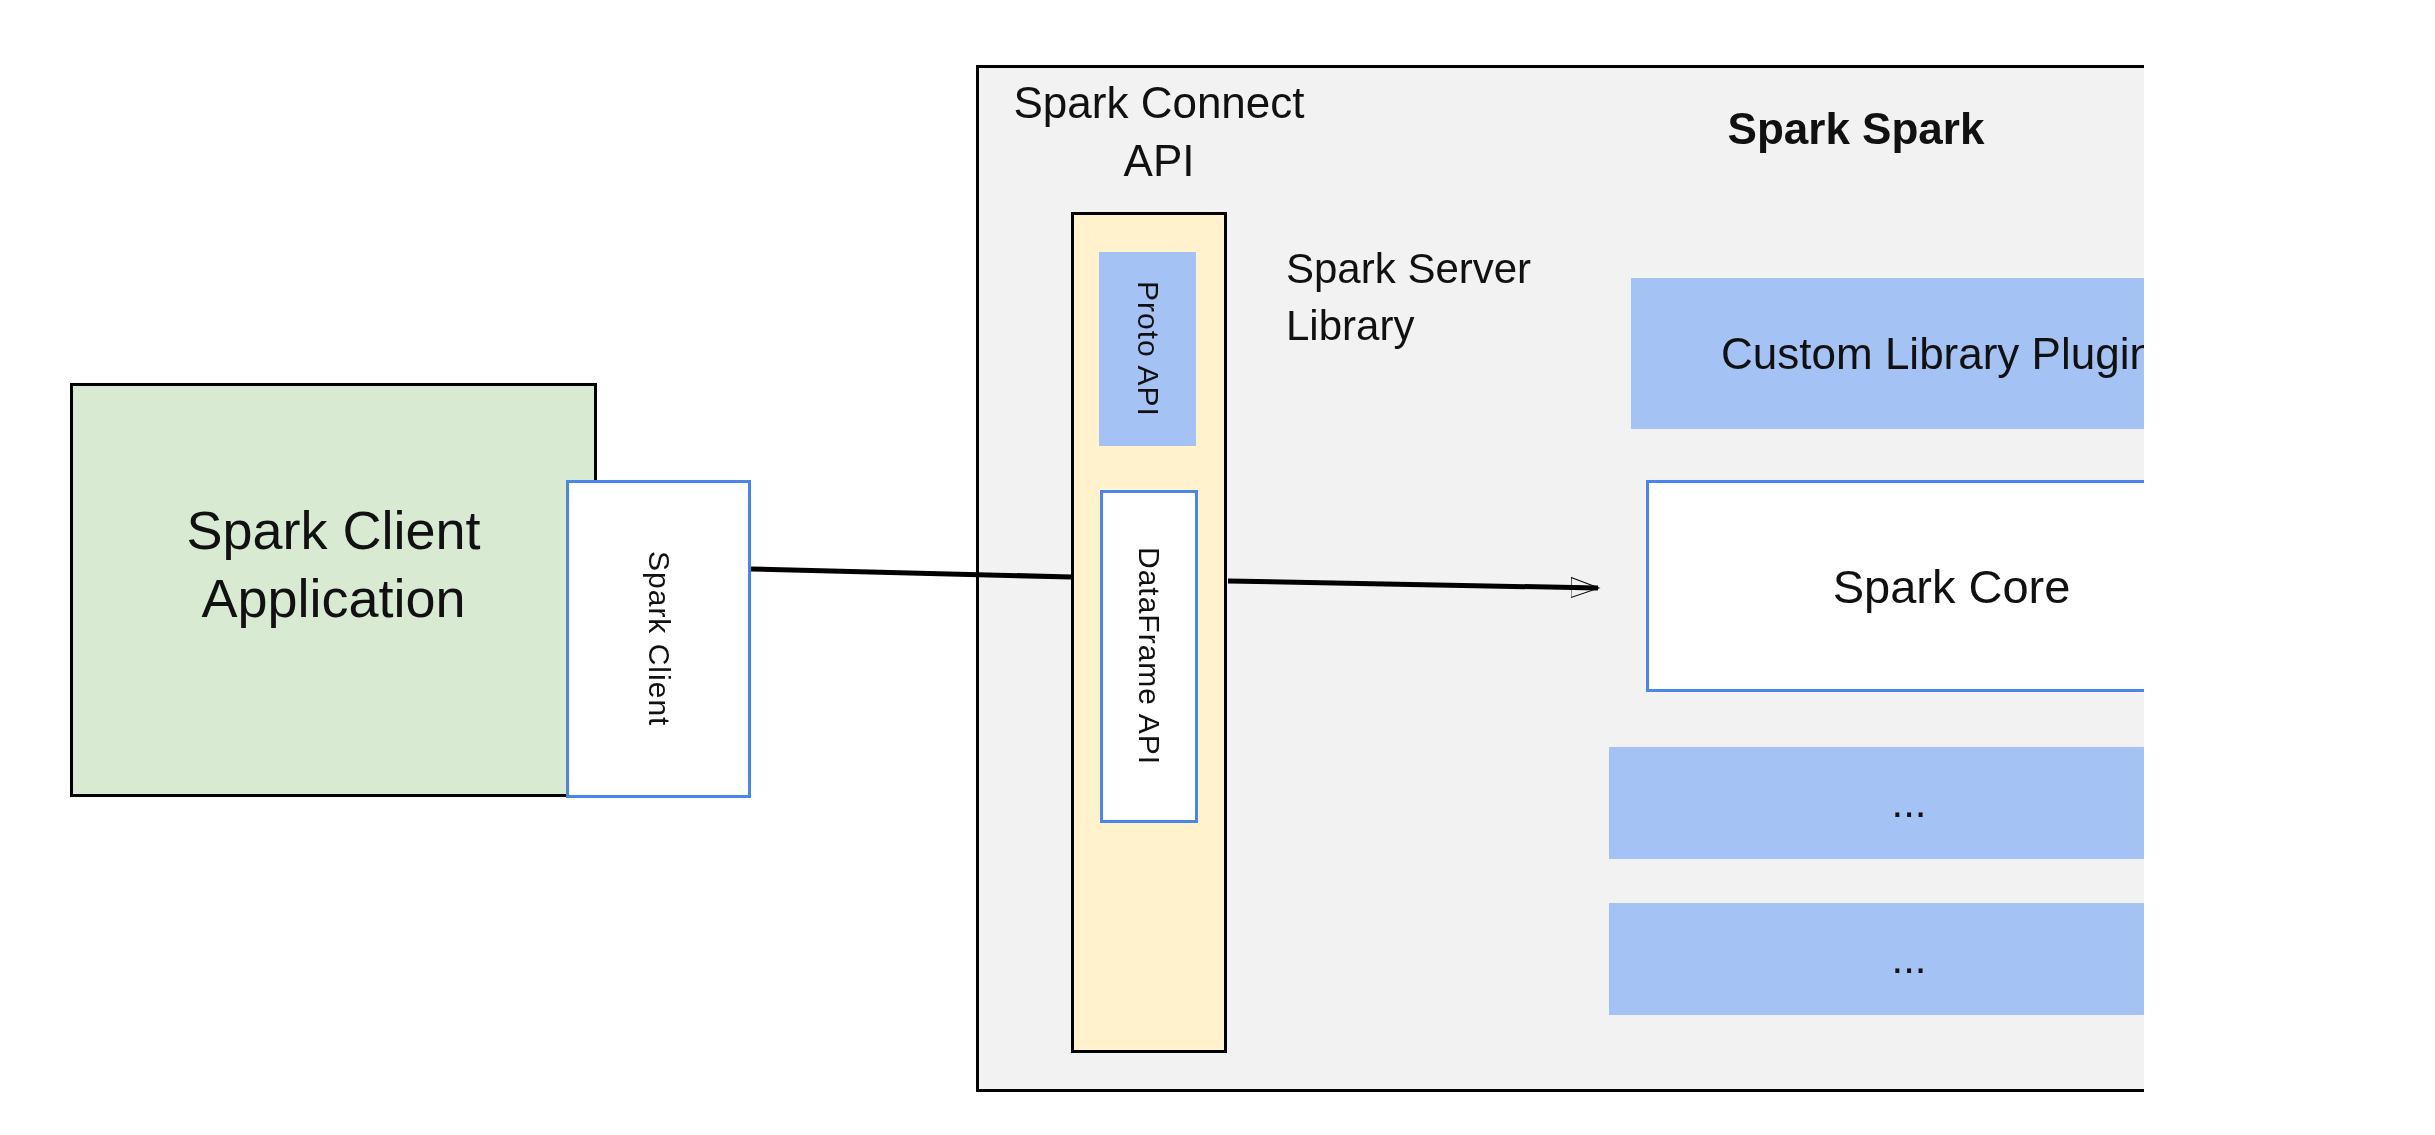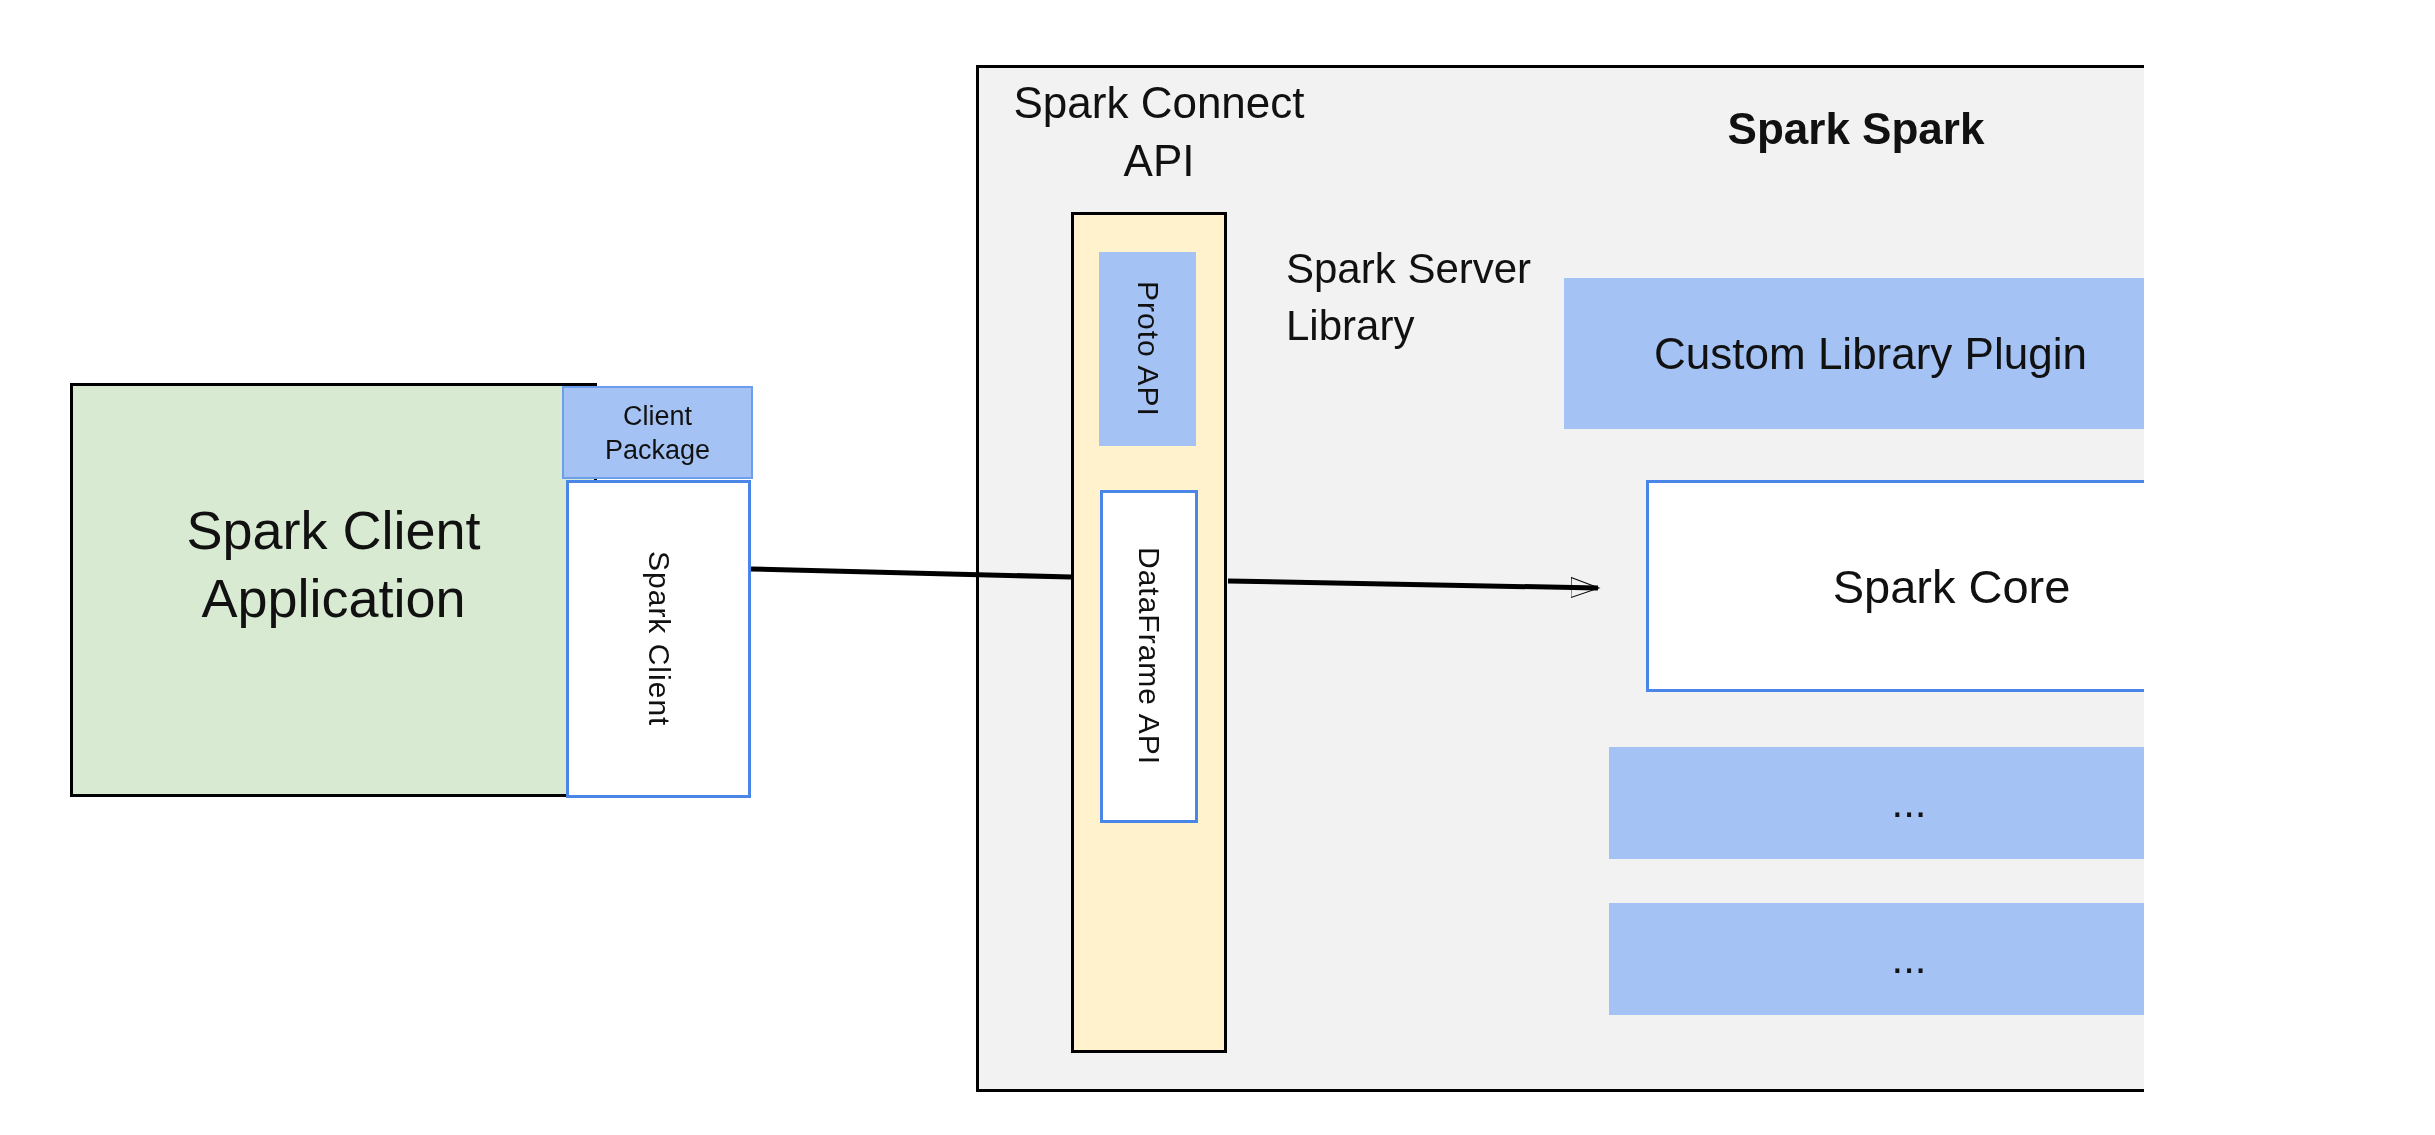--- a/index.html
+++ b/index.html
@@ -20,21 +20,21 @@
 
   
   .connect-title{left:979px;top:74px;width:360px;font-size:44px;line-height:58px;text-align:center;}
   .yellow-box{left:1071px;top:212px;width:156px;height:841px;background:var(--yellow,#fff2cc);border:3px solid #000;}
   .proto-box{left:1099px;top:252px;width:97px;height:194px;background:var(--blue,#a4c2f4);}
   .df-box{left:1100px;top:490px;width:98px;height:333px;background:#fff;border:3px solid #4a86e8;}
   .library-label{left:1250px;top:240px;width:285px;font-size:42px;line-height:57px;text-align:left;margin-left:36px;}
 
   
   .server-title{left:1606px;top:104px;width:500px;font-size:44px;font-weight:bold;text-align:center;}
-  .plugin-box{left:1564px;top:278px;width:613px;height:151px;background:var(--blue,#a4c2f4);font-size:44px;}
+  .plugin-box{left:1631px;top:278px;width:613px;height:151px;background:var(--blue,#a4c2f4);font-size:44px;}
   .core-box{left:1611px;top:480px;width:611px;height:212px;background:#fff;border:3px solid #4a86e8;font-size:47px;margin-left:35px;}
   .dots-box1{left:1609px;top:747px;width:600px;height:112px;background:var(--blue,#a4c2f4);font-size:42px;}
   .dots-box2{left:1609px;top:903px;width:600px;height:112px;background:var(--blue,#a4c2f4);font-size:42px;}
 
   
   #arrows{position:absolute;left:0;top:0;width:2435px;height:1135px;z-index:5;pointer-events:none;}
   #arrows path{fill:none;stroke:#000;}
 </style>
 </head>
 <body>
@@ -64,23 +64,20 @@
   <div class="abs dots-box1 center">
     <span>...</span>
   </div>
   <div class="abs dots-box2 center">
     <span>...</span>
   </div>
 
   <div class="abs green-box center">
     <div class="label">Spark Client Application</div>
   </div>
-  <div class="abs pkg-box center">
-    <span>Client Package</span>
-  </div>
   <div class="abs sclient-box center">
     <span class="vtext">Spark Client</span>
   </div>
 
   <svg id="arrows" viewBox="0 0 2435 1135" xmlns="http://www.w3.org/2000/svg">
     <defs>
       <marker id="ah" markerUnits="userSpaceOnUse" markerWidth="30" markerHeight="22" refX="27" refY="11" orient="auto">
         <path d="M 0 1 L 28 11 L 0 21 Z" fill="#000" stroke="none"></path>
       </marker>
     </defs>

